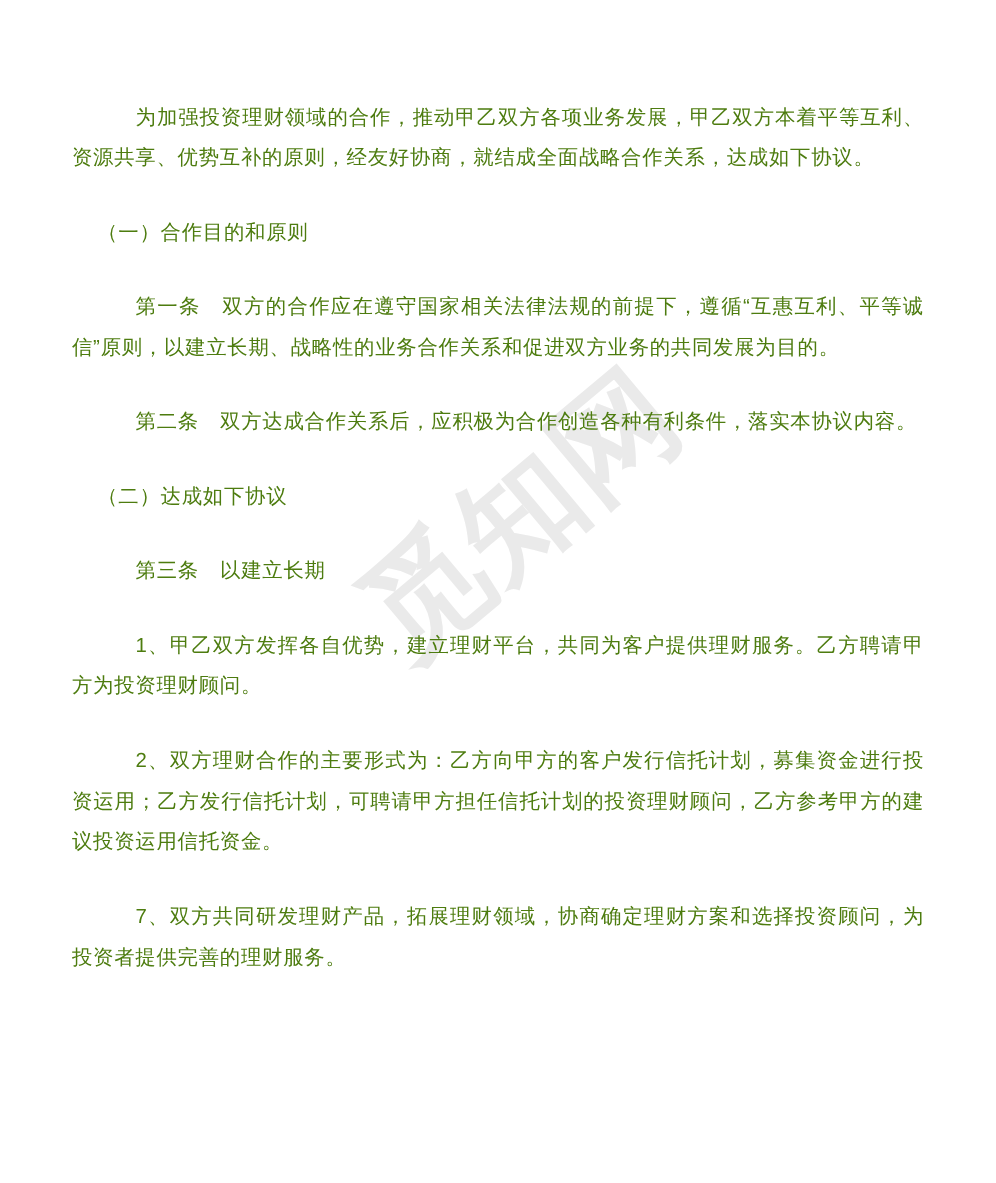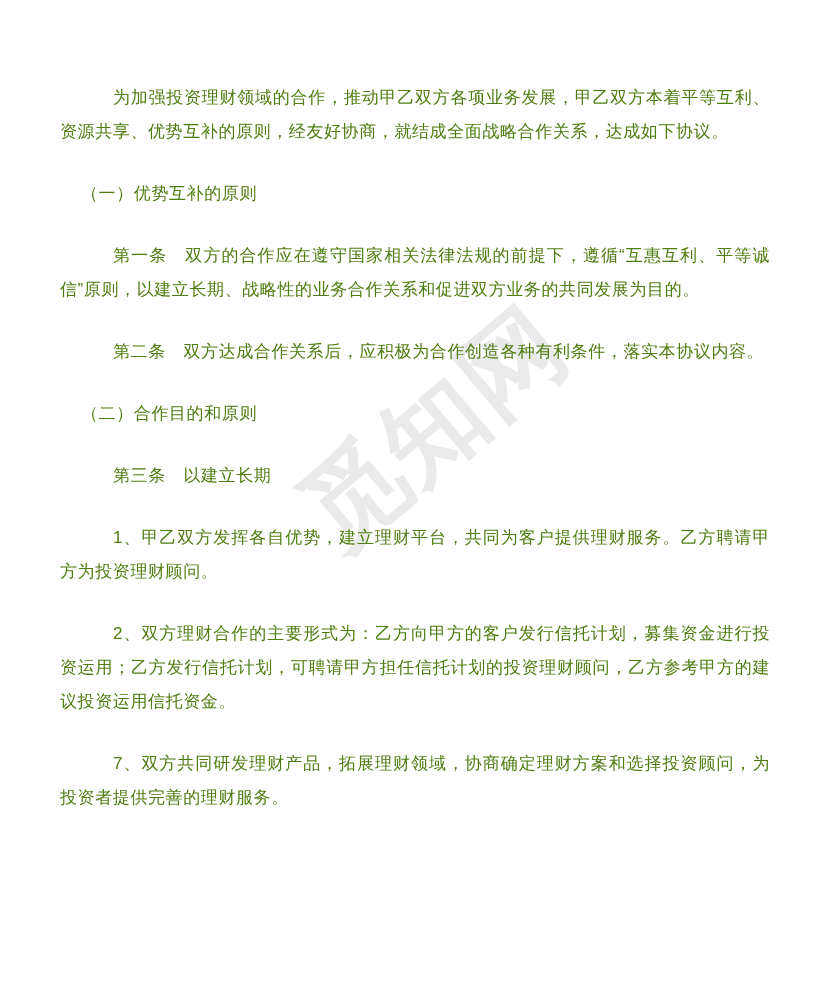--- a/index.html
+++ b/index.html
@@ -52,22 +52,22 @@
     text-indent: 21px;
   }
 </style>
 </head>
 <body>
 
 <div class="page">
   <div class="watermark" style="color: rgb(234, 234, 234);">觅知网</div>
   <div class="doc" style="color: #4d7c0f;">
       <p class="paragraph">为加强投资理财领域的合作，推动甲乙双方各项业务发展，甲乙双方本着平等互利、资源共享、优势互补的原则，经友好协商，就结成全面战略合作关系，达成如下协议。</p>
-      <p class="heading">（一）优势互补的原则</p>
+      <p class="heading">（一）合作目的和原则</p>
       <p class="paragraph">第一条　双方的合作应在遵守国家相关法律法规的前提下，遵循“互惠互利、平等诚信”原则，以建立长期、战略性的业务合作关系和促进双方业务的共同发展为目的。</p>
       <p class="paragraph">第二条　双方达成合作关系后，应积极为合作创造各种有利条件，落实本协议内容。</p>
-      <p class="heading">（二）合作目的和原则</p>
+      <p class="heading">（二）达成如下协议</p>
       <p class="paragraph">第三条　以建立长期</p>
       <p class="paragraph">1、甲乙双方发挥各自优势，建立理财平台，共同为客户提供理财服务。乙方聘请甲方为投资理财顾问。</p>
       <p class="paragraph">2、双方理财合作的主要形式为：乙方向甲方的客户发行信托计划，募集资金进行投资运用；乙方发行信托计划，可聘请甲方担任信托计划的投资理财顾问，乙方参考甲方的建议投资运用信托资金。</p>
       <p class="paragraph">7、双方共同研发理财产品，拓展理财领域，协商确定理财方案和选择投资顾问，为投资者提供完善的理财服务。</p>
     </div>
 </div>
 
 </body></html>

